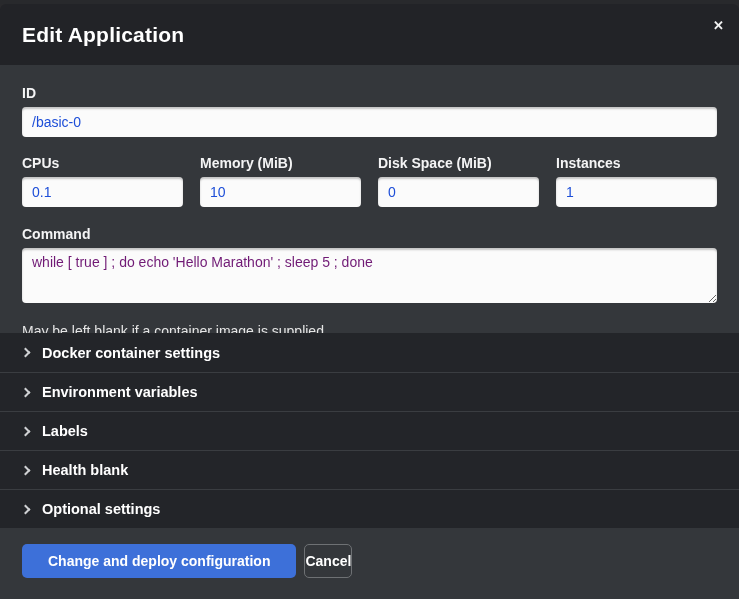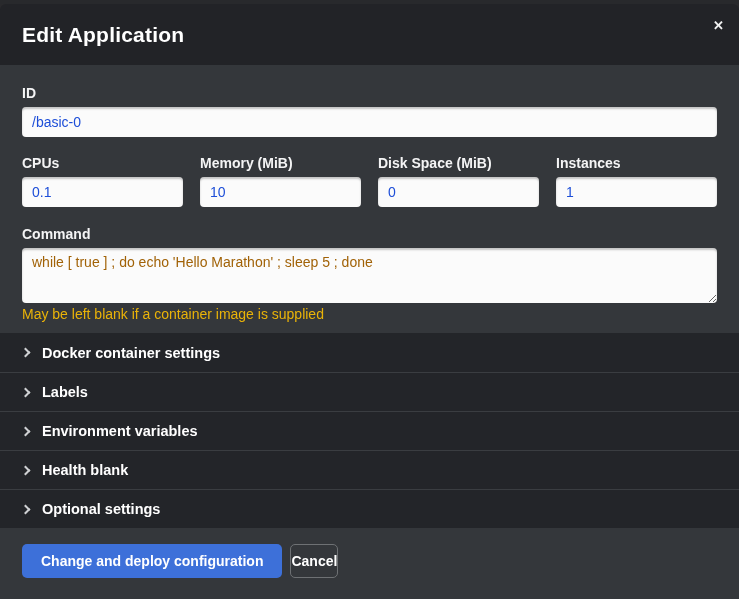--- a/index.html
+++ b/index.html
@@ -79,29 +79,29 @@
   .row-4 .field { flex: 1; margin-bottom: 0; }
   .command-textarea {
     width: 100%;
     height: 55px;
     border: none;
     border-radius: 4px;
     background: #fbfbfb;
     box-shadow: inset 0 2px 2px rgba(0,0,0,0.22);
     padding: 6px 10px;
     font-size: 14px;
-    color: #a16207;
+    color: #701a75;
     font-family: "Liberation Sans", sans-serif;
     resize: vertical;
     outline: none;
     display: block;
   }
   .help-text {
-    margin-top: 2px;
-    color: #eab308;
+    margin-top: 19px;
+    color: #e5e5e5;
     font-size: 14px;
     line-height: 18px;
   }
   
   .accordion {
     flex: 0 0 195px; height: 195px;
     background: #232529;
   }
   .accordion-row {
     height: 39px;
@@ -137,21 +137,21 @@
     font-size: 14px;
     font-weight: 700;
     font-family: "Liberation Sans", sans-serif;
     cursor: pointer;
     line-height: 32px;
   }
   .btn-primary {
     background: #3d70d9;
     color: #ffffff;
     border: none;
-    padding: 0 19px;
+    padding: 0 26px;
   }
   .btn-cancel {
     background: transparent;
     color: #ffffff;
     border: 1px solid #6e7174;
     padding: 0 0;
     margin-left: 8px;
   }
 </style>
 </head>
@@ -200,25 +200,25 @@
 
   </div>
 
   <div class="accordion">
     <div class="accordion-row">
       <span class="chevron"></span>
       <span class="accordion-label">Docker container settings</span>
     </div>
     <div class="accordion-row">
       <span class="chevron"></span>
+      <span class="accordion-label">Environment variables</span>
+    </div>
+    <div class="accordion-row">
+      <span class="chevron"></span>
       <span class="accordion-label">Labels</span>
-    </div>
-    <div class="accordion-row">
-      <span class="chevron"></span>
-      <span class="accordion-label">Environment variables</span>
     </div>
     <div class="accordion-row">
       <span class="chevron"></span>
       <span class="accordion-label">Health blank</span>
     </div>
     <div class="accordion-row">
       <span class="chevron"></span>
       <span class="accordion-label">Optional settings</span>
     </div>
   </div>

